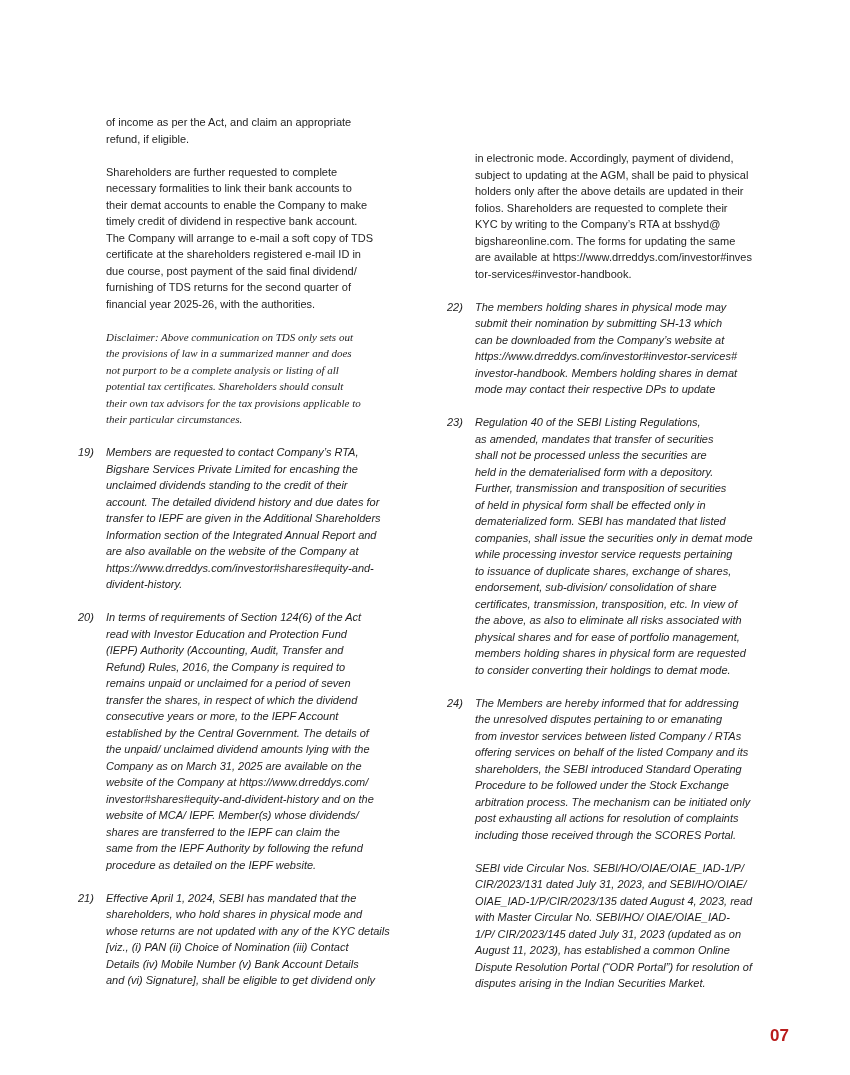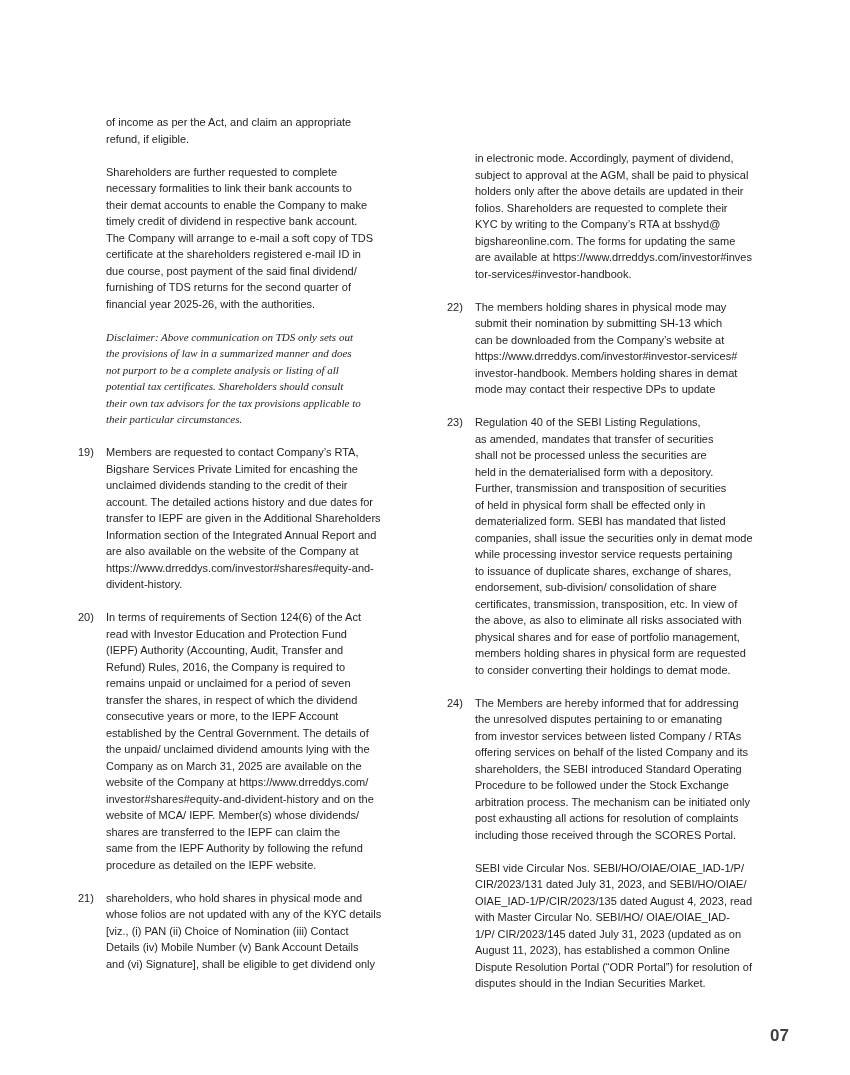--- a/index.html
+++ b/index.html
@@ -6,21 +6,21 @@
   body {
     width: 850px; height: 1075px; position: relative; overflow: hidden;
     font-family: "Liberation Sans", sans-serif;
     color: #1f1f1f;
   }
   .col { position: absolute; top: 114px; font-size: 11px; line-height: 16.5px; }
   .col-left { left: 78px; width: 350px; }
   .col-right { left: 447px; width: 350px; margin-top: 36px; }
   .para { margin: 0 0 16.5px 28px; }
   .para.italic { font-style: italic; font-family: Liberation Serif, serif; }
-  .item { position: relative; margin: 0 0 16.5px 0; padding-left: 28px; }
+  .item { position: relative; margin: 0 0 16.5px 0; padding-left: 28px; font-style: italic; }
   .item .num { position: absolute; left: 0; top: 0; }
   .item .body p { margin: 0 0 16.5px 0; }
   .item .body p:last-child { margin-bottom: 0; }
   .line { display: block; white-space: nowrap; }
   .page-number {
     position: absolute; left: 770px; top: 1026px;
     font-size: 17px; font-weight: bold; color: #5b3d9c;
   }
 </style>
 </head>
@@ -51,21 +51,21 @@
       <span class="line">their particular circumstances.</span>
     </div>
 
   <div class="item">
     <span class="num">19)</span>
     <div class="body">
       <p>
           <span class="line">Members are requested to contact Company’s RTA,</span>
           <span class="line">Bigshare Services Private Limited for encashing the</span>
           <span class="line">unclaimed dividends standing to the credit of their</span>
-          <span class="line">account. The detailed actions history and due dates for</span>
+          <span class="line">account. The detailed dividend history and due dates for</span>
           <span class="line">transfer to IEPF are given in the Additional Shareholders</span>
           <span class="line">Information section of the Integrated Annual Report and</span>
           <span class="line">are also available on the website of the Company at</span>
           <span class="line">https://www.drreddys.com/investor#shares#equity-and-</span>
           <span class="line">divident-history.</span>
         </p>
     </div>
   </div>
 
   <div class="item">
@@ -89,34 +89,35 @@
           <span class="line">same from the IEPF Authority by following the refund</span>
           <span class="line">procedure as detailed on the IEPF website.</span>
         </p>
     </div>
   </div>
 
   <div class="item">
     <span class="num">21)</span>
     <div class="body">
       <p>
+          <span class="line">Effective April 1, 2024, SEBI has mandated that the</span>
           <span class="line">shareholders, who hold shares in physical mode and</span>
-          <span class="line">whose folios are not updated with any of the KYC details</span>
+          <span class="line">whose returns are not updated with any of the KYC details</span>
           <span class="line">[viz., (i) PAN (ii) Choice of Nomination (iii) Contact</span>
           <span class="line">Details (iv) Mobile Number (v) Bank Account Details</span>
           <span class="line">and (vi) Signature], shall be eligible to get dividend only</span>
         </p>
     </div>
   </div>
 </div>
 
 <div class="col col-right">
   <div class="para">
       <span class="line">in electronic mode. Accordingly, payment of dividend,</span>
-      <span class="line">subject to approval at the AGM, shall be paid to physical</span>
+      <span class="line">subject to updating at the AGM, shall be paid to physical</span>
       <span class="line">holders only after the above details are updated in their</span>
       <span class="line">folios. Shareholders are requested to complete their</span>
       <span class="line">KYC by writing to the Company’s RTA at bsshyd@</span>
       <span class="line">bigshareonline.com. The forms for updating the same</span>
       <span class="line">are available at https://www.drreddys.com/investor#inves</span>
       <span class="line">tor-services#investor-handbook.</span>
     </div>
 
   <div class="item">
     <span class="num">22)</span>
@@ -171,19 +172,19 @@
           <span class="line">including those received through the SCORES Portal.</span>
         </p>
       <p>
           <span class="line">SEBI vide Circular Nos. SEBI/HO/OIAE/OIAE_IAD-1/P/</span>
           <span class="line">CIR/2023/131 dated July 31, 2023, and SEBI/HO/OIAE/</span>
           <span class="line">OIAE_IAD-1/P/CIR/2023/135 dated August 4, 2023, read</span>
           <span class="line">with Master Circular No. SEBI/HO/ OIAE/OIAE_IAD-</span>
           <span class="line">1/P/ CIR/2023/145 dated July 31, 2023 (updated as on</span>
           <span class="line">August 11, 2023), has established a common Online</span>
           <span class="line">Dispute Resolution Portal (“ODR Portal”) for resolution of</span>
-          <span class="line">disputes should in the Indian Securities Market.</span>
+          <span class="line">disputes arising in the Indian Securities Market.</span>
         </p>
     </div>
   </div>
 </div>
 
-<div class="page-number" style="color: #404040;">07</div>
+<div class="page-number" style="color: #b91c1c;">07</div>
 
 </body></html>

